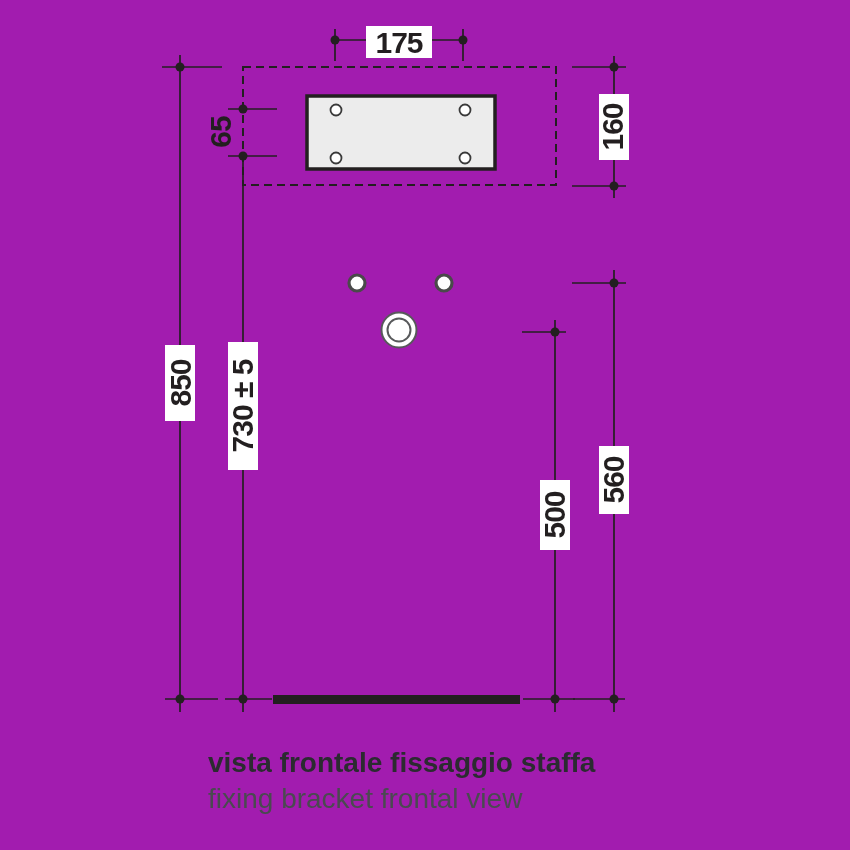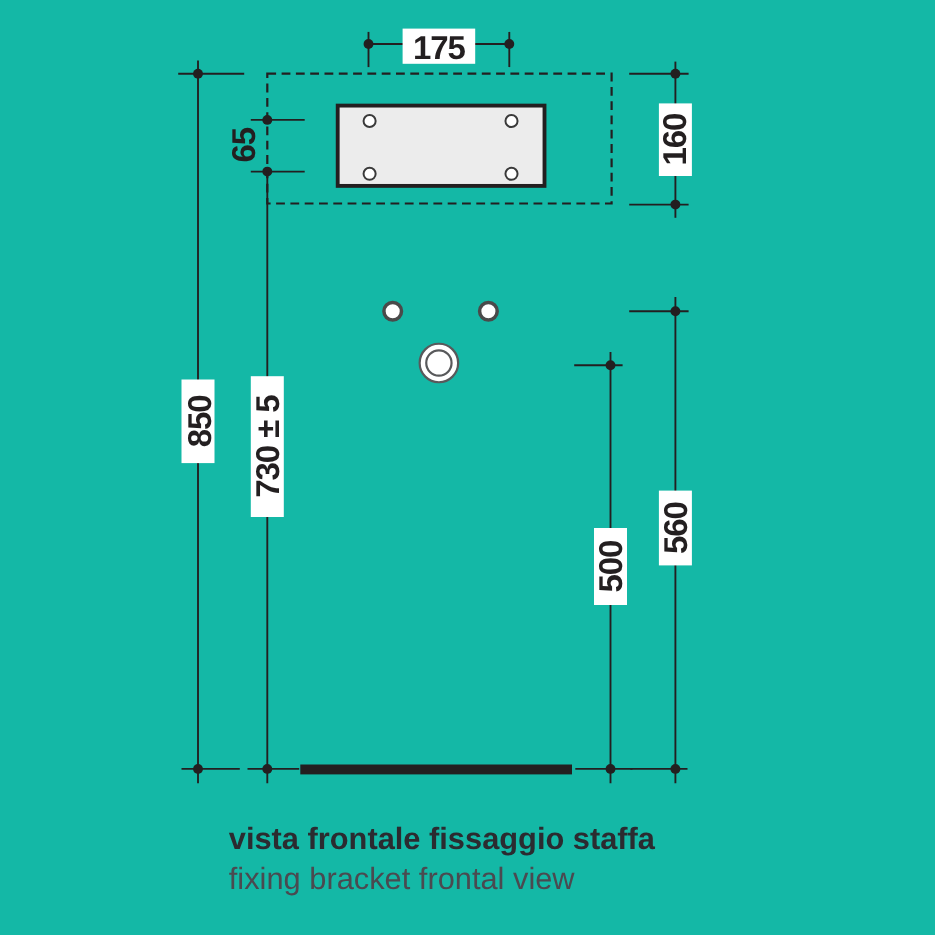--- a/index.html
+++ b/index.html
@@ -4,21 +4,21 @@
 <style>
   html, body {
     margin: 0;
     padding: 0;
     background: #ffffff;
   }
   .page {
     position: relative;
     width: 850px;
     height: 850px;
-    background: #14b8a6;
+    background: #a21caf;
     font-family: "Liberation Sans", sans-serif;
     overflow: hidden;
   }
   svg { display: block; }
   .dim-label {
     font-family: "Liberation Sans", sans-serif;
     font-weight: bold;
     font-size: 30px;
     letter-spacing: -1px;
     fill: #231f20;

